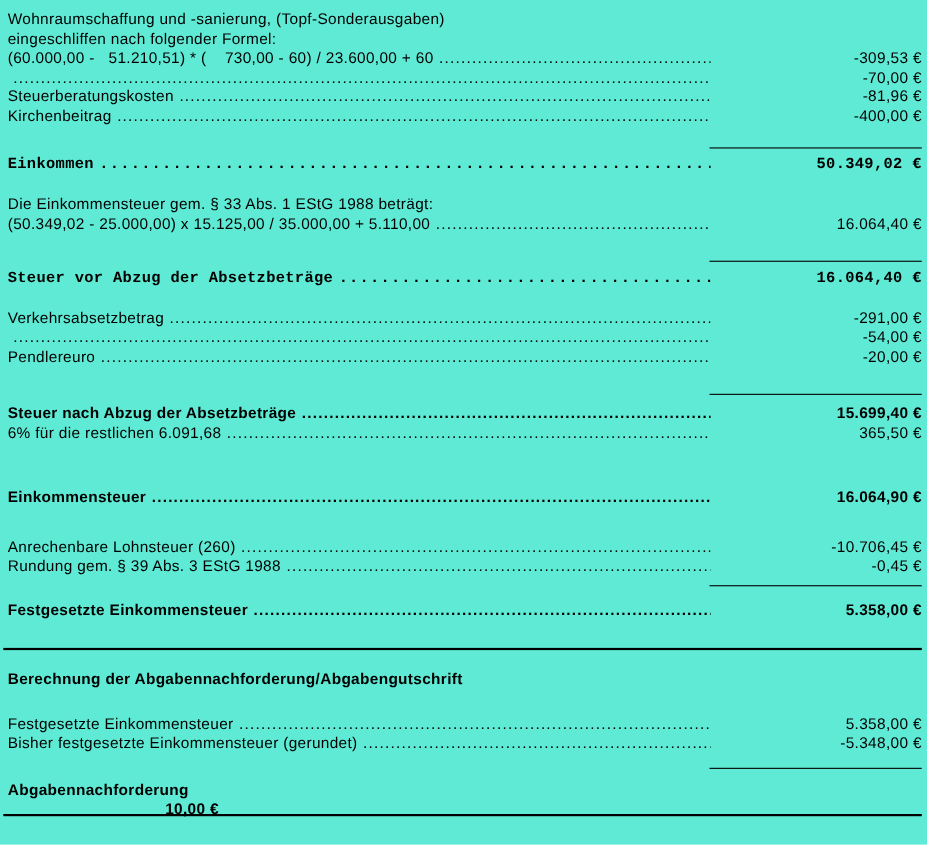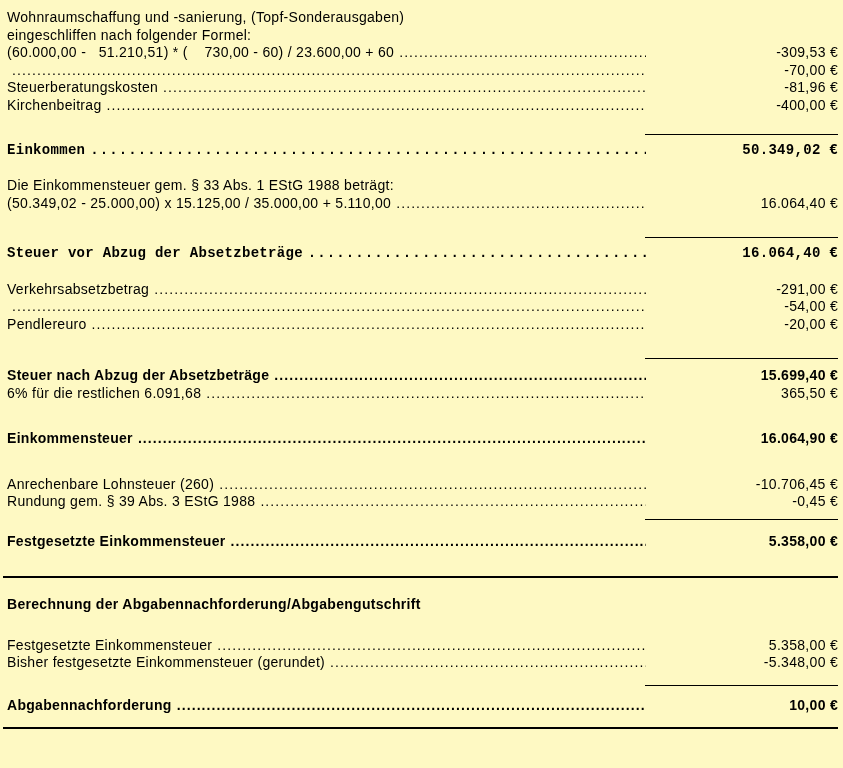--- a/index.html
+++ b/index.html
@@ -2,21 +2,21 @@
 <html><head>
 <meta charset="utf-8">
 <style>
   html, body { margin: 0; padding: 0; background: #ffffff; }
   .page {
     position: relative;
     width: 843px;
     height: 768px;
     box-sizing: border-box;
     padding: 9px 5px 0 7px;
-    background: #fef9c3;
+    background: #5eead4;
     color: #000000;
     font-family: "Liberation Sans", "DejaVu Sans", sans-serif;
     font-size: 14px;
     letter-spacing: 0.3px;
     overflow: hidden;
   }
   .row {
     display: flex;
     align-items: baseline;
     line-height: 17.5px;
@@ -37,29 +37,29 @@
   .amount { flex: 0 0 auto; width: 192px; text-align: right; white-space: pre; }
   .bold { font-weight: bold; }
   .gap { height: 17.5px; }
   
   .rule-sum { border-top: 1.5px solid #000; margin-left: 638px; height: 0; }
   
   .rule-full { border-top: 2px solid #000; margin-left: -4px; height: 0; }
   .mt-7  { margin-top: 7px; font-family: Liberation Mono, monospace; }
   .mt-8  { margin-top: 8px; }
   .mt-9  { margin-top: 18px; }
-  .mt-11 { margin-top: 11px; }
+  .mt-11 { margin-top: 11px; flex-direction: column; }
   .mt-13 { margin-top: 13px; }
   .mt-18 { margin-top: 18px; justify-content: center; }
   .mt-20 { margin-top: 20px; }
   .mt-23 { margin-top: 23px; }
   .mt-25 { margin-top: 25px; }
   .mt-26 { margin-top: 26px; }
   .mt-28 { margin-top: 28px; }
-  .mt-30 { margin-top: 28px; align-items: center; }
+  .mt-30 { margin-top: 41px; align-items: center; }
 </style>
 </head>
 <body>
 
 <div class="page">
 
   <div class="row">
     <span class="label">Wohnraumschaffung und -sanierung, (Topf-Sonderausgaben)</span>
   </div>
   <div class="row">

